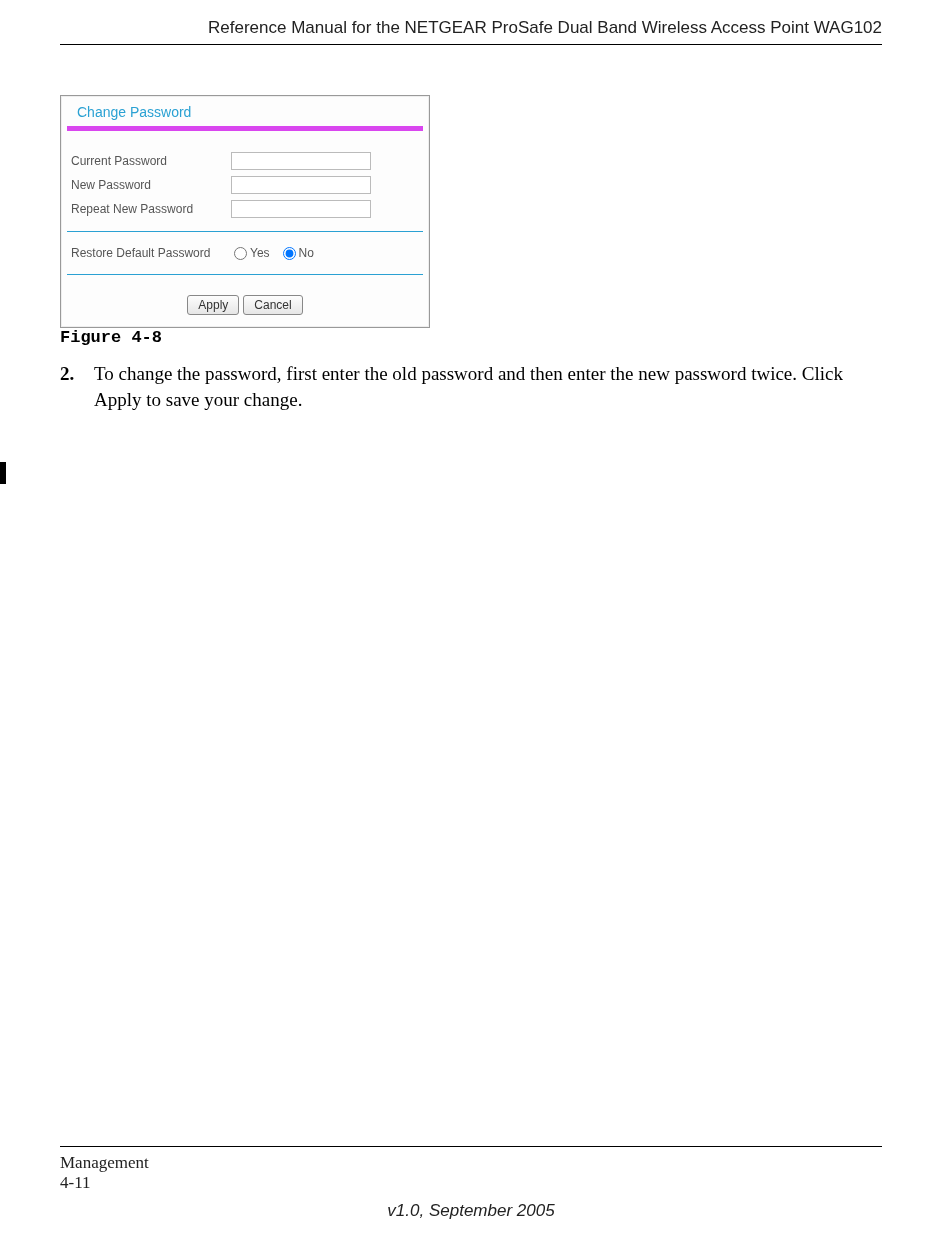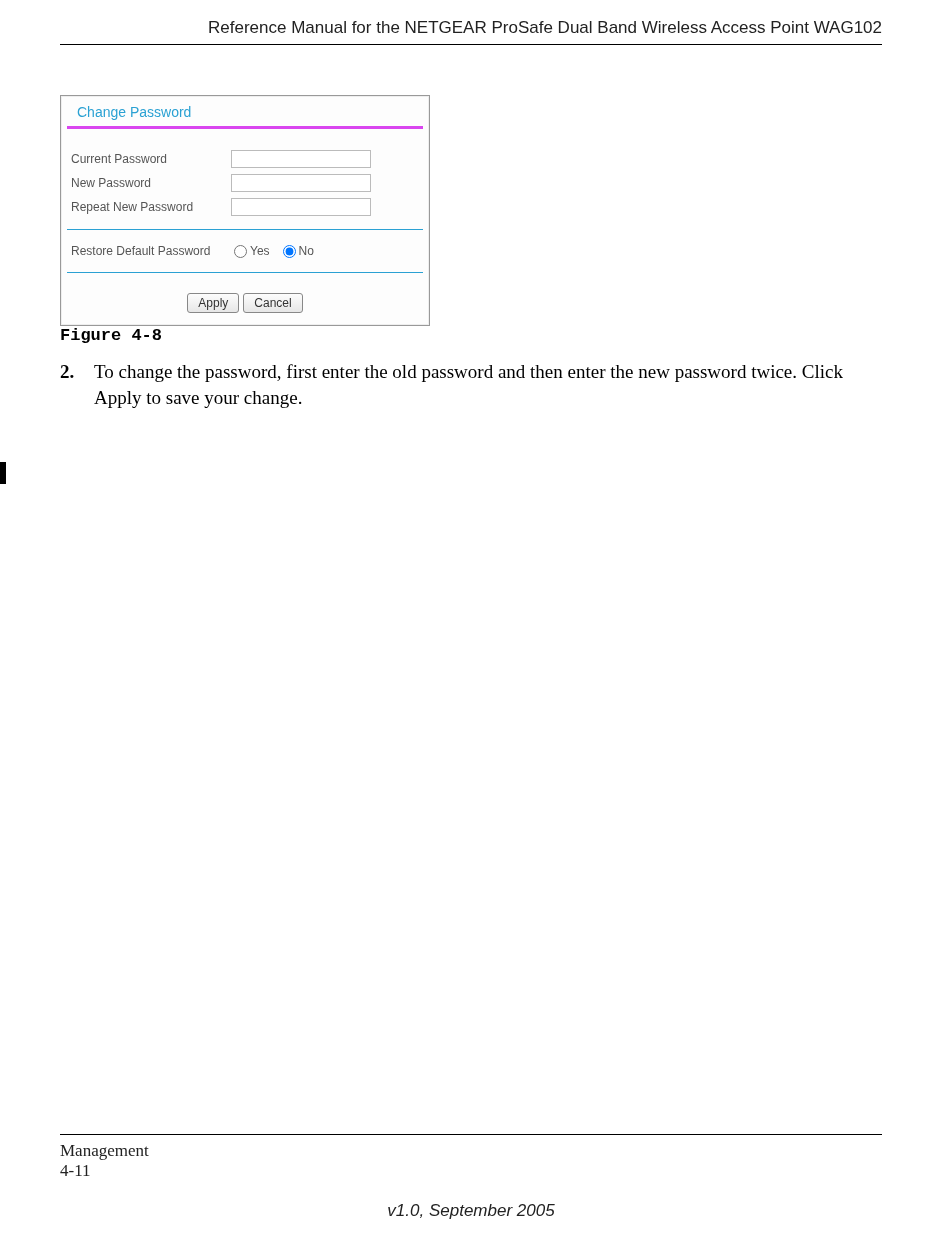--- a/index.html
+++ b/index.html
@@ -31,21 +31,21 @@
       background: #fdfdfd;
       box-shadow: 0 0 0 1px #eee inset;
       font-family: Arial, Helvetica, sans-serif;
       font-size: 12px;
       color: #555;
     }
     .figure-panel .panel-title {
       color: #2aa1d3;
       font-size: 14px;
       padding: 8px 10px 6px 10px;
-      border-bottom: 3px solid #d946ef;
+      border-bottom: 5px solid #d946ef;
       margin: 0 6px 18px 6px;
     }
     .row {
       display: flex;
       align-items: center;
       padding: 3px 10px;
     }
     .row .lbl { width: 160px; }
     .row input[type="text"] {
       width: 140px;
@@ -123,21 +123,21 @@
       font-size: 17px;
       color: #222;
       flex-direction: column;
     }
     .footer-version {
       text-align: center;
       font-family: Arial, Helvetica, sans-serif;
       font-style: italic;
       font-size: 17px;
       color: #222;
-      margin-top: 20px;
+      margin-top: 8px;
     }
     input[type="radio"] { margin: 0; }
   </style>
 </head>
 <body>
 
 <div class="header-title">Reference Manual for the NETGEAR ProSafe Dual Band Wireless Access Point WAG102</div>
 <hr class="header-rule">
 
 <div class="figure-panel">

